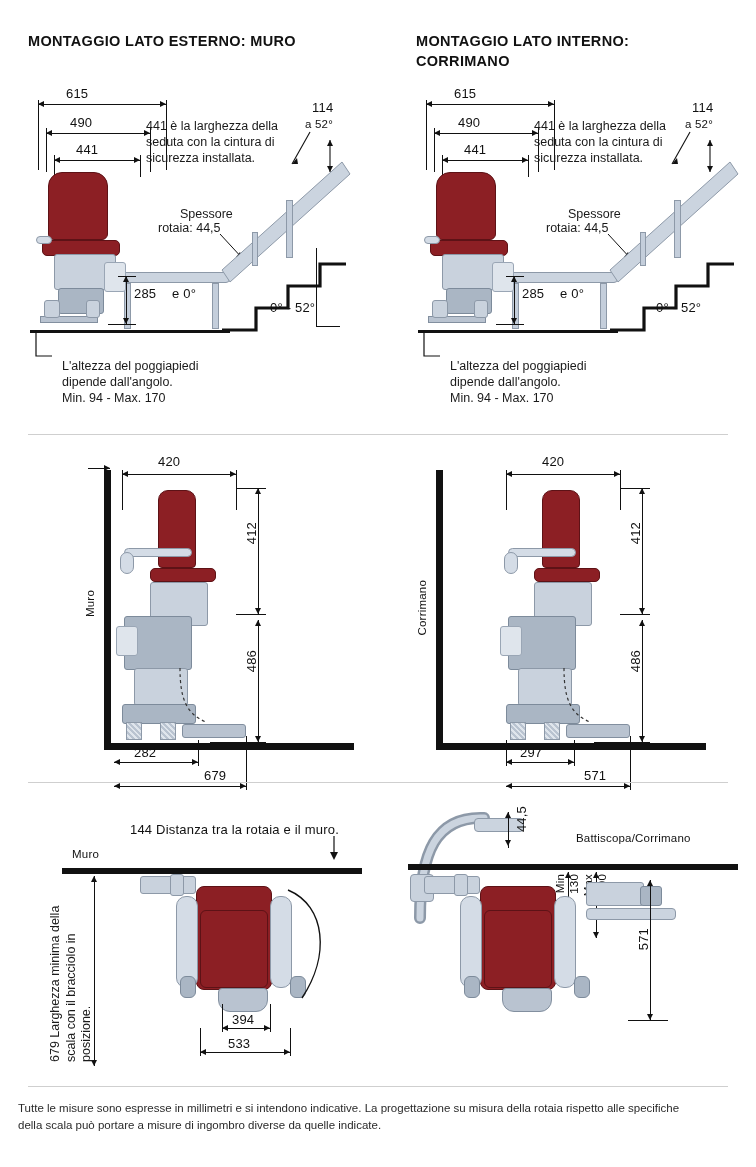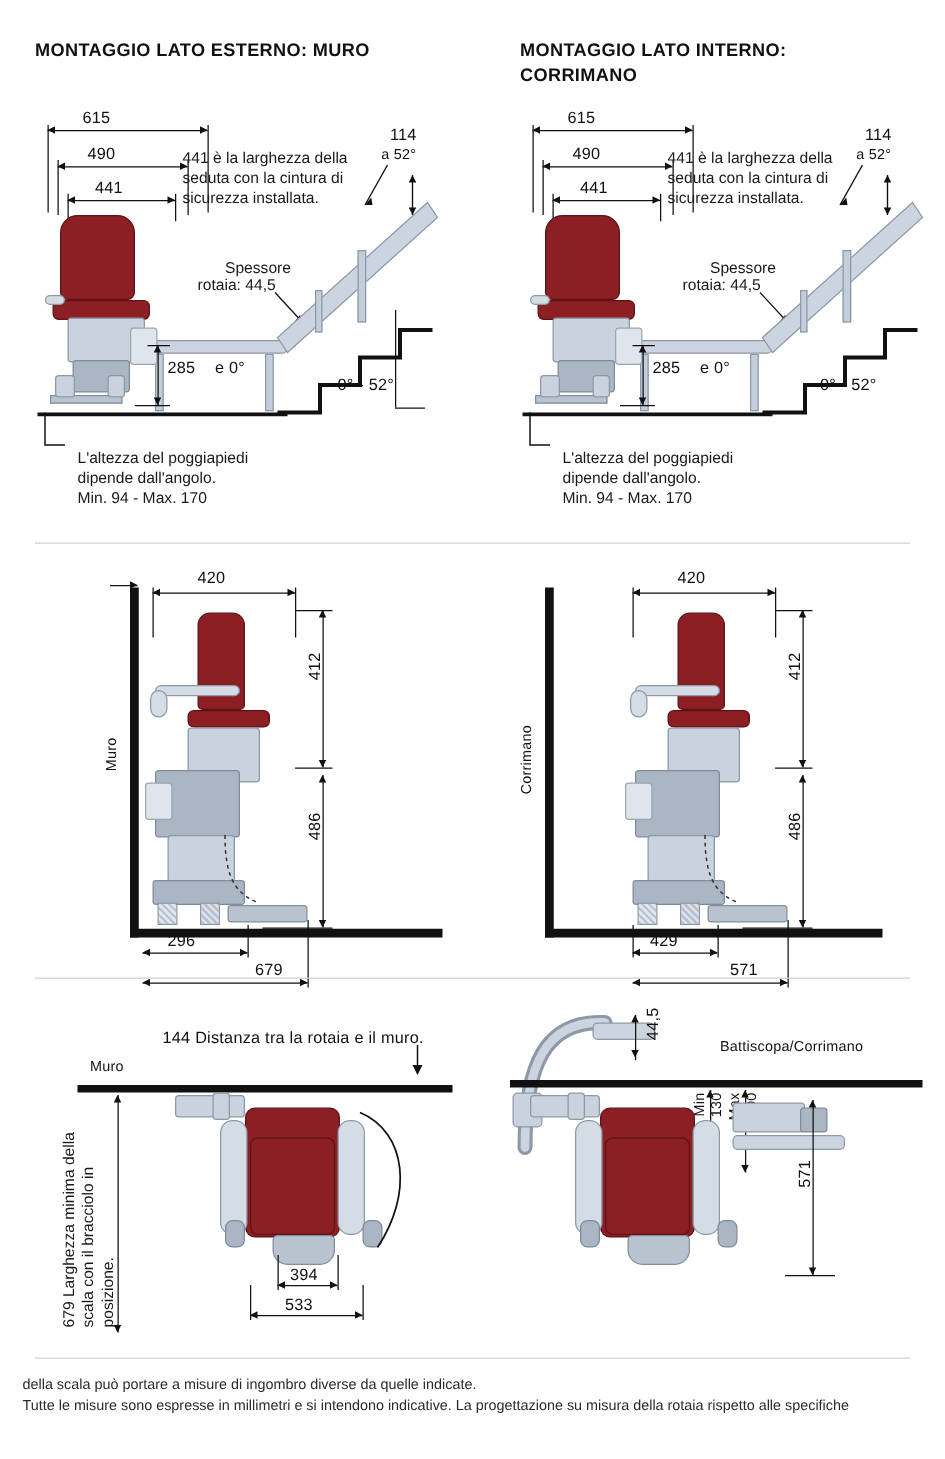--- a/index.html
+++ b/index.html
@@ -361,21 +361,21 @@
     <div class="hatch" style="left:126px; top:282px; width:16px; height:18px;"></div>
     <div class="hatch" style="left:160px; top:282px; width:16px; height:18px;"></div>
     <svg class="abs" style="left:176px; top:228px;" width="40" height="62">
       <path d="M4,0 C4,30 10,46 30,54" stroke="#333" stroke-width="1.2" fill="none" stroke-dasharray="3 3"></path>
     </svg>
 
     <div class="hline" style="left:114px; top:322px; width:84px;"></div>
     <div class="arrowL" style="left:114px; top:319px;"></div>
     <div class="arrowR" style="left:192px; top:319px;"></div>
     <div class="vline" style="left:198px; top:300px; height:26px;"></div>
-    <div class="abs dim" style="left:134px; top:305px;">296</div>
+    <div class="abs dim" style="left:134px; top:305px;">282</div>
 
     <div class="hline" style="left:114px; top:346px; width:132px;"></div>
     <div class="arrowL" style="left:114px; top:343px;"></div>
     <div class="arrowR" style="left:240px; top:343px;"></div>
     <div class="vline" style="left:246px; top:296px; height:54px;"></div>
     <div class="abs dim" style="left:204px; top:328px;">679</div>
   </div>
 
   <div class="abs" style="left:388px; top:440px; width:368px; height:330px;">
 
@@ -418,21 +418,21 @@
     <div class="hatch" style="left:156px; top:282px; width:16px; height:18px;"></div>
     <svg class="abs" style="left:172px; top:228px;" width="40" height="62">
       <path d="M4,0 C4,30 10,46 30,54" stroke="#333" stroke-width="1.2" fill="none" stroke-dasharray="3 3"></path>
     </svg>
 
     <div class="hline" style="left:118px; top:322px; width:68px;"></div>
     <div class="arrowL" style="left:118px; top:319px;"></div>
     <div class="arrowR" style="left:180px; top:319px;"></div>
     <div class="vline" style="left:118px; top:300px; height:26px;"></div>
     <div class="vline" style="left:186px; top:300px; height:26px;"></div>
-    <div class="abs dim" style="left:132px; top:305px;">429</div>
+    <div class="abs dim" style="left:132px; top:305px;">297</div>
 
     <div class="hline" style="left:118px; top:346px; width:124px;"></div>
     <div class="arrowL" style="left:118px; top:343px;"></div>
     <div class="arrowR" style="left:236px; top:343px;"></div>
     <div class="vline" style="left:242px; top:296px; height:54px;"></div>
     <div class="abs dim" style="left:196px; top:328px;">571</div>
   </div>
 
   <div class="rule" style="top:782px;"></div>
 
@@ -527,17 +527,17 @@
     <div class="vline" style="left:254px; top:90px; height:140px;"></div>
     <div class="arrowU" style="left:251px; top:90px;"></div>
     <div class="arrowD" style="left:251px; top:224px;"></div>
     <div class="hline" style="left:232px; top:230px; width:40px;"></div>
     <div class="abs dim vtext" style="left:240px; top:138px;">571</div>
   </div>
 
   <div class="rule" style="top:1086px;"></div>
 
   <div class="footer">
+    <div>Tutte le misure sono espresse in millimetri e si intendono indicative. La progettazione su misura della rotaia rispetto alle specifiche</div>
     <div>della scala può portare a misure di ingombro diverse da quelle indicate.</div>
-    <div>Tutte le misure sono espresse in millimetri e si intendono indicative. La progettazione su misura della rotaia rispetto alle specifiche</div>
   </div>
 
 </div>
 
 </body></html>

